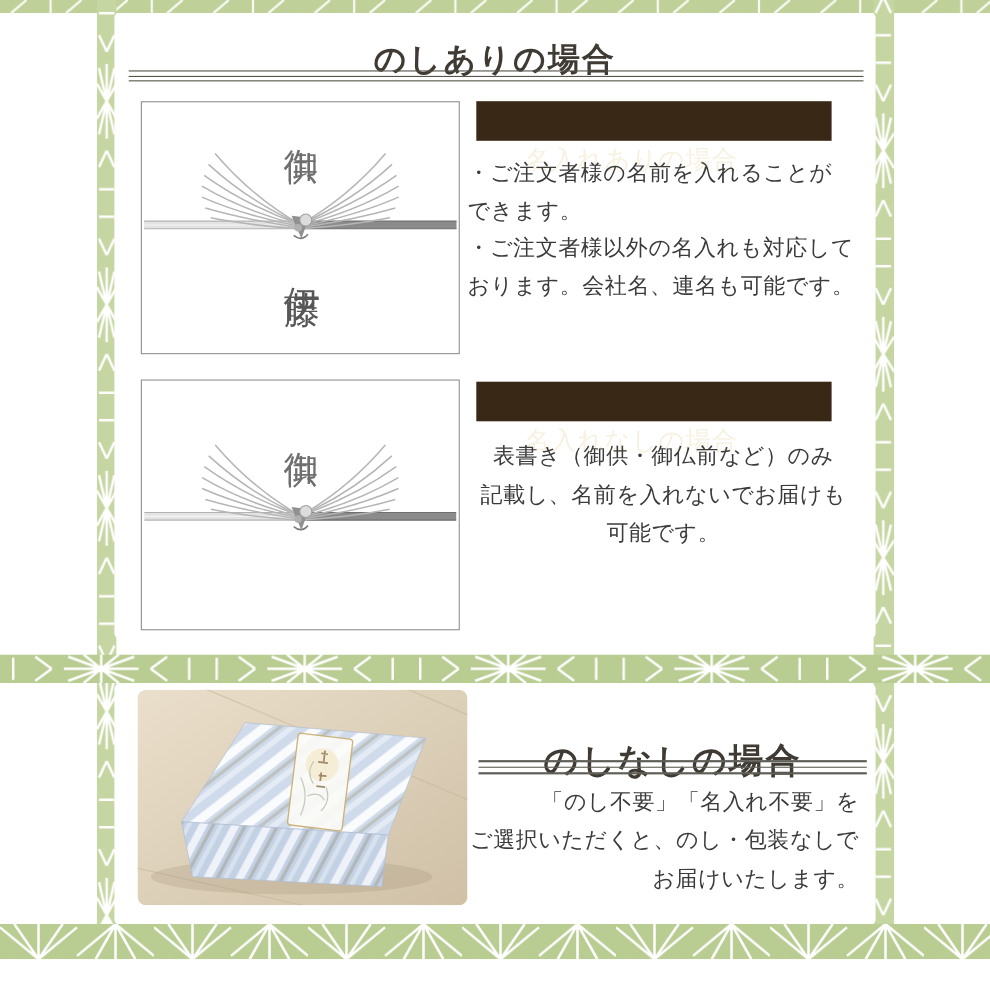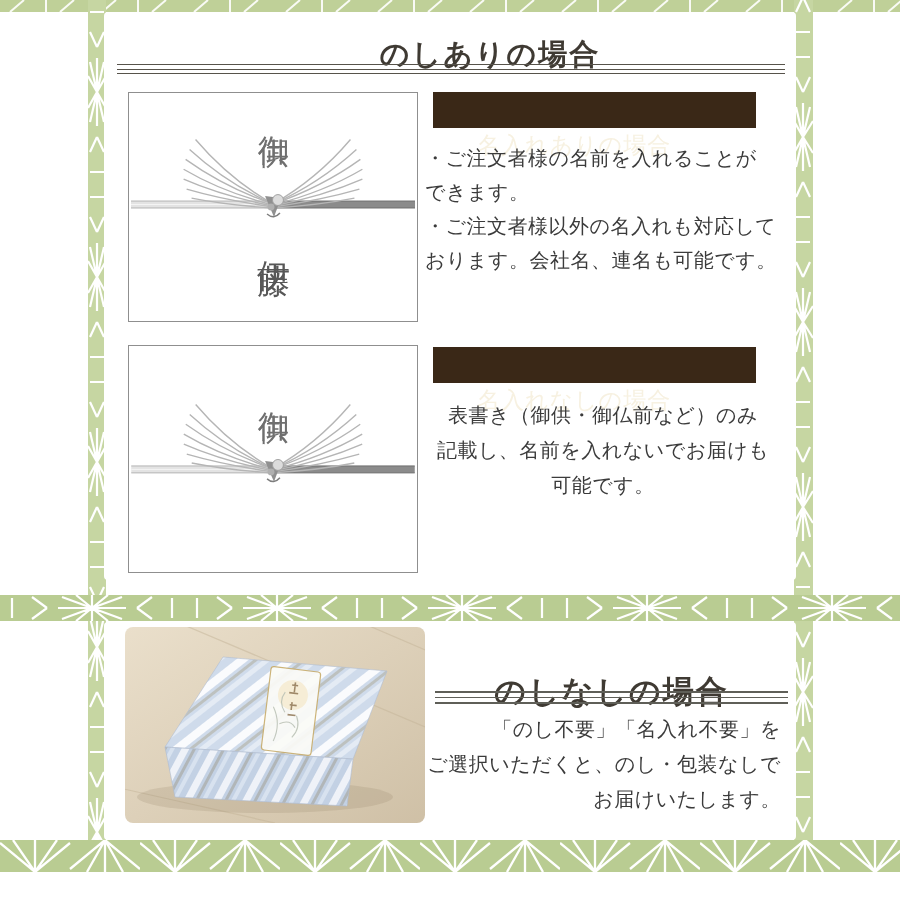--- a/index.html
+++ b/index.html
@@ -9,21 +9,21 @@
   }
   
   .band{position:absolute;display:block;}
   
   .panel{position:absolute;background:#ffffff;border-radius:4px;}
   .panel1{left:104px;top:12px;width:692px;height:568px;}
   .panel2{left:104px;top:622px;width:692px;height:218px;}
   
   .main-title{
     position:absolute;left:105px;top:16px;width:690px;text-align:center;
-    font-size:29px;font-weight:600;color:#3f3a33;letter-spacing:2px;white-space:pre;margin-left:40px;
+    font-size:29px;font-weight:600;color:#3f3a33;letter-spacing:2px;white-space:pre;
   }
   .triple-line{
     position:absolute;left:117px;top:64px;width:668px;height:8px;
     border-top:1px solid #57534b;border-bottom:1px solid #57534b;
     background:linear-gradient(#57534b,#57534b) center/100% 1px no-repeat;
   }
   .sub-title{
     position:absolute;left:433px;top:645px;width:357px;text-align:center;
     font-size:31px;font-weight:600;color:#3f3a33;letter-spacing:2px;white-space:pre;
   }

